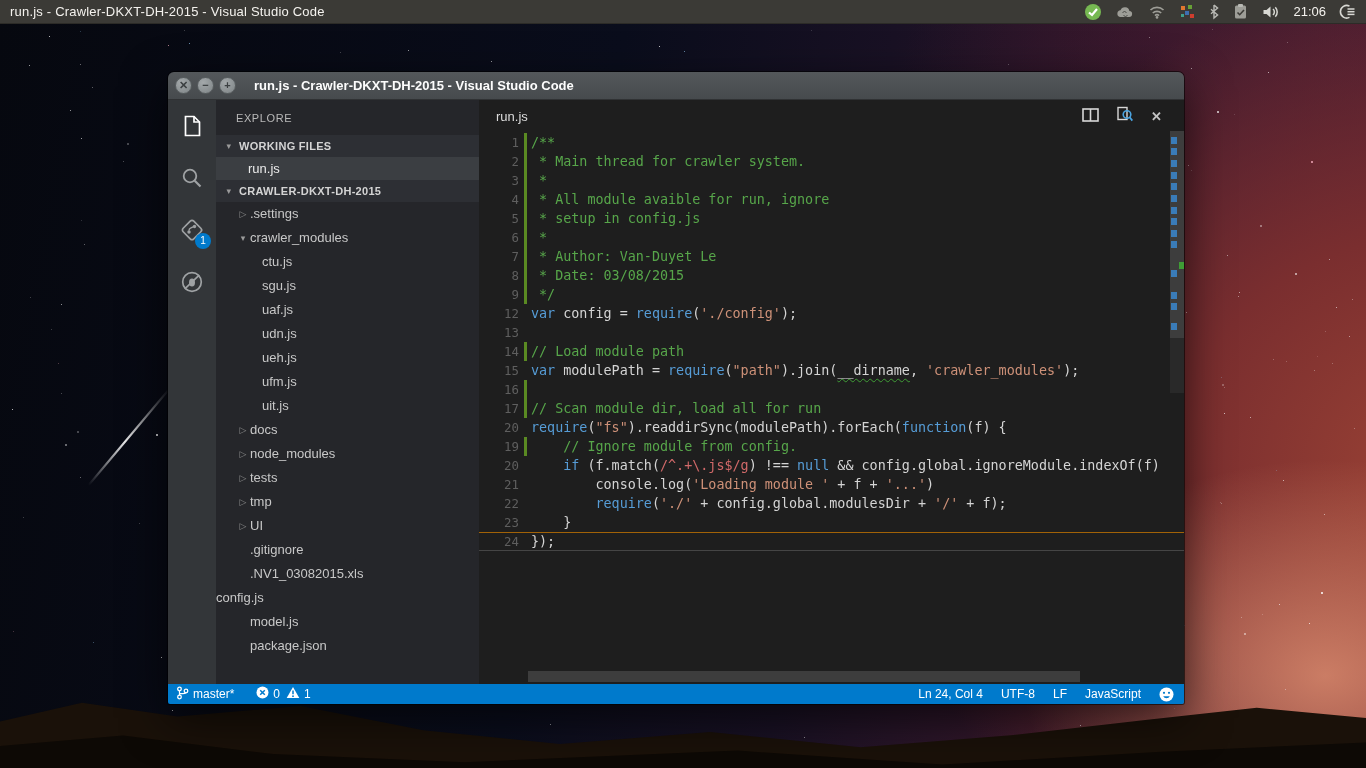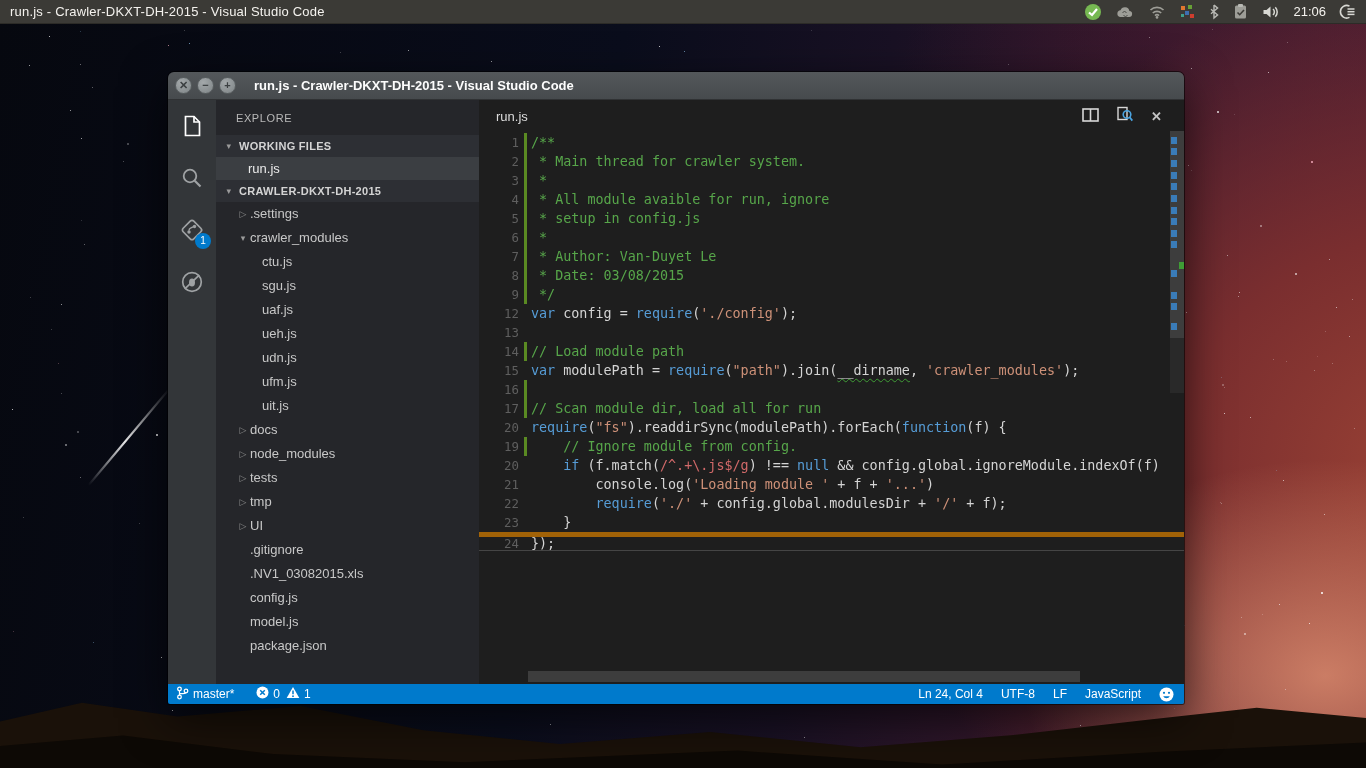--- a/index.html
+++ b/index.html
@@ -66,21 +66,21 @@
 
   
   .editor { flex:1; position:relative; background:#1e1e1e; overflow:hidden; }
   .edhead { height:33px; display:flex; align-items:center; }
   .edtab { color:#dcdcdc; font-size:13px; margin-left:17px; }
   .edactions { margin-left:auto; display:flex; align-items:center; gap:17px; padding-right:22px; }
   .edactions .x { color:#c4c4c4; font-size:13px; font-weight:bold; cursor:pointer; }
 
   .code { font-family:"DejaVu Sans Mono", monospace; font-size:13.4px; }
   .crow { height:19px; display:flex; align-items:center; }
-  .crow.cur { border-top:5px solid #a16207; border-bottom:1px solid #454545; height:19px; }
+  .crow.cur { border-top:1px solid #a16207; border-bottom:1px solid #454545; height:19px; }
   .ln { width:40px; text-align:right; color:#5f5f5f; font-size:12.4px; flex:none; }
   .chg { width:3px; height:19px; margin-left:5px; flex:none; }
   .chg.on { background:var(--c-chg); }
   .ctext { margin-left:4px; white-space:pre; color:var(--c-df); }
   .cm { color:var(--c-cm); } .kw { color:var(--c-kw); } .st { color:var(--c-st); }
   .rx { color:var(--c-rx); } .df { color:var(--c-df); }
   .sq { text-decoration:underline; text-decoration-style:wavy; text-decoration-color:#3f9c35;
         text-decoration-thickness:1px; text-underline-offset:3px; }
 
   .ruler { position:absolute; top:31px; right:0; width:14px; bottom:0; }
@@ -505,24 +505,24 @@
           <div class="trow" style="padding-left: 46px;">
             <span>ctu.js</span>
           </div>
           <div class="trow" style="padding-left: 46px;">
             <span>sgu.js</span>
           </div>
           <div class="trow" style="padding-left: 46px;">
             <span>uaf.js</span>
           </div>
           <div class="trow" style="padding-left: 46px;">
+            <span>udn.js</span>
+          </div>
+          <div class="trow" style="padding-left: 46px;">
             <span>ueh.js</span>
-          </div>
-          <div class="trow" style="padding-left: 46px;">
-            <span>udn.js</span>
           </div>
           <div class="trow" style="padding-left: 46px;">
             <span>ufm.js</span>
           </div>
           <div class="trow" style="padding-left: 46px;">
             <span>uit.js</span>
           </div>
           <div class="trow" style="padding-left: 22px;">
             <span class="arrow col">▷</span>
             <span>docs</span>
@@ -542,21 +542,21 @@
           <div class="trow" style="padding-left: 22px;">
             <span class="arrow col">▷</span>
             <span>UI</span>
           </div>
           <div class="trow" style="padding-left: 34px;">
             <span>.gitignore</span>
           </div>
           <div class="trow" style="padding-left: 34px;">
             <span>.NV1_03082015.xls</span>
           </div>
-          <div class="trow" style="padding-left: 34px;">
+          <div class="trow" style="">
             <span>config.js</span>
           </div>
           <div class="trow" style="padding-left: 34px;">
             <span>model.js</span>
           </div>
           <div class="trow" style="padding-left: 34px;">
             <span>package.json</span>
           </div>
         </div>
     </div>

